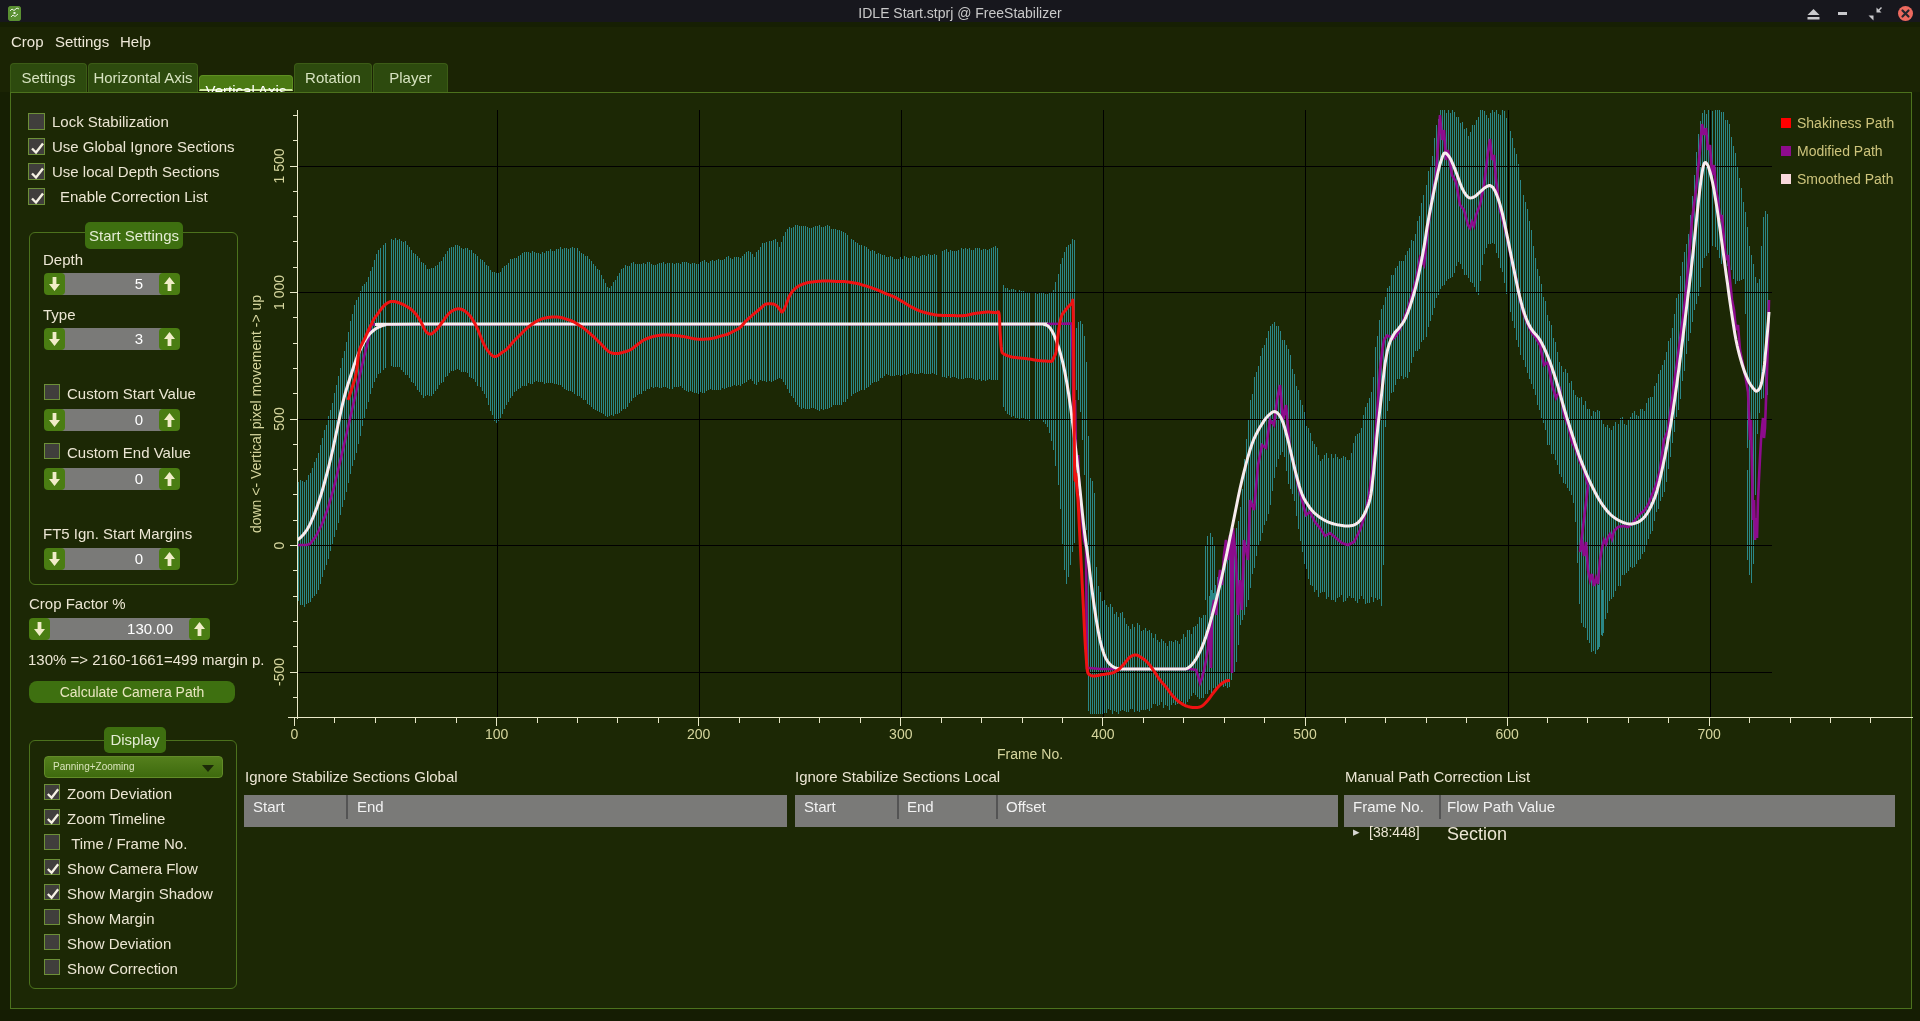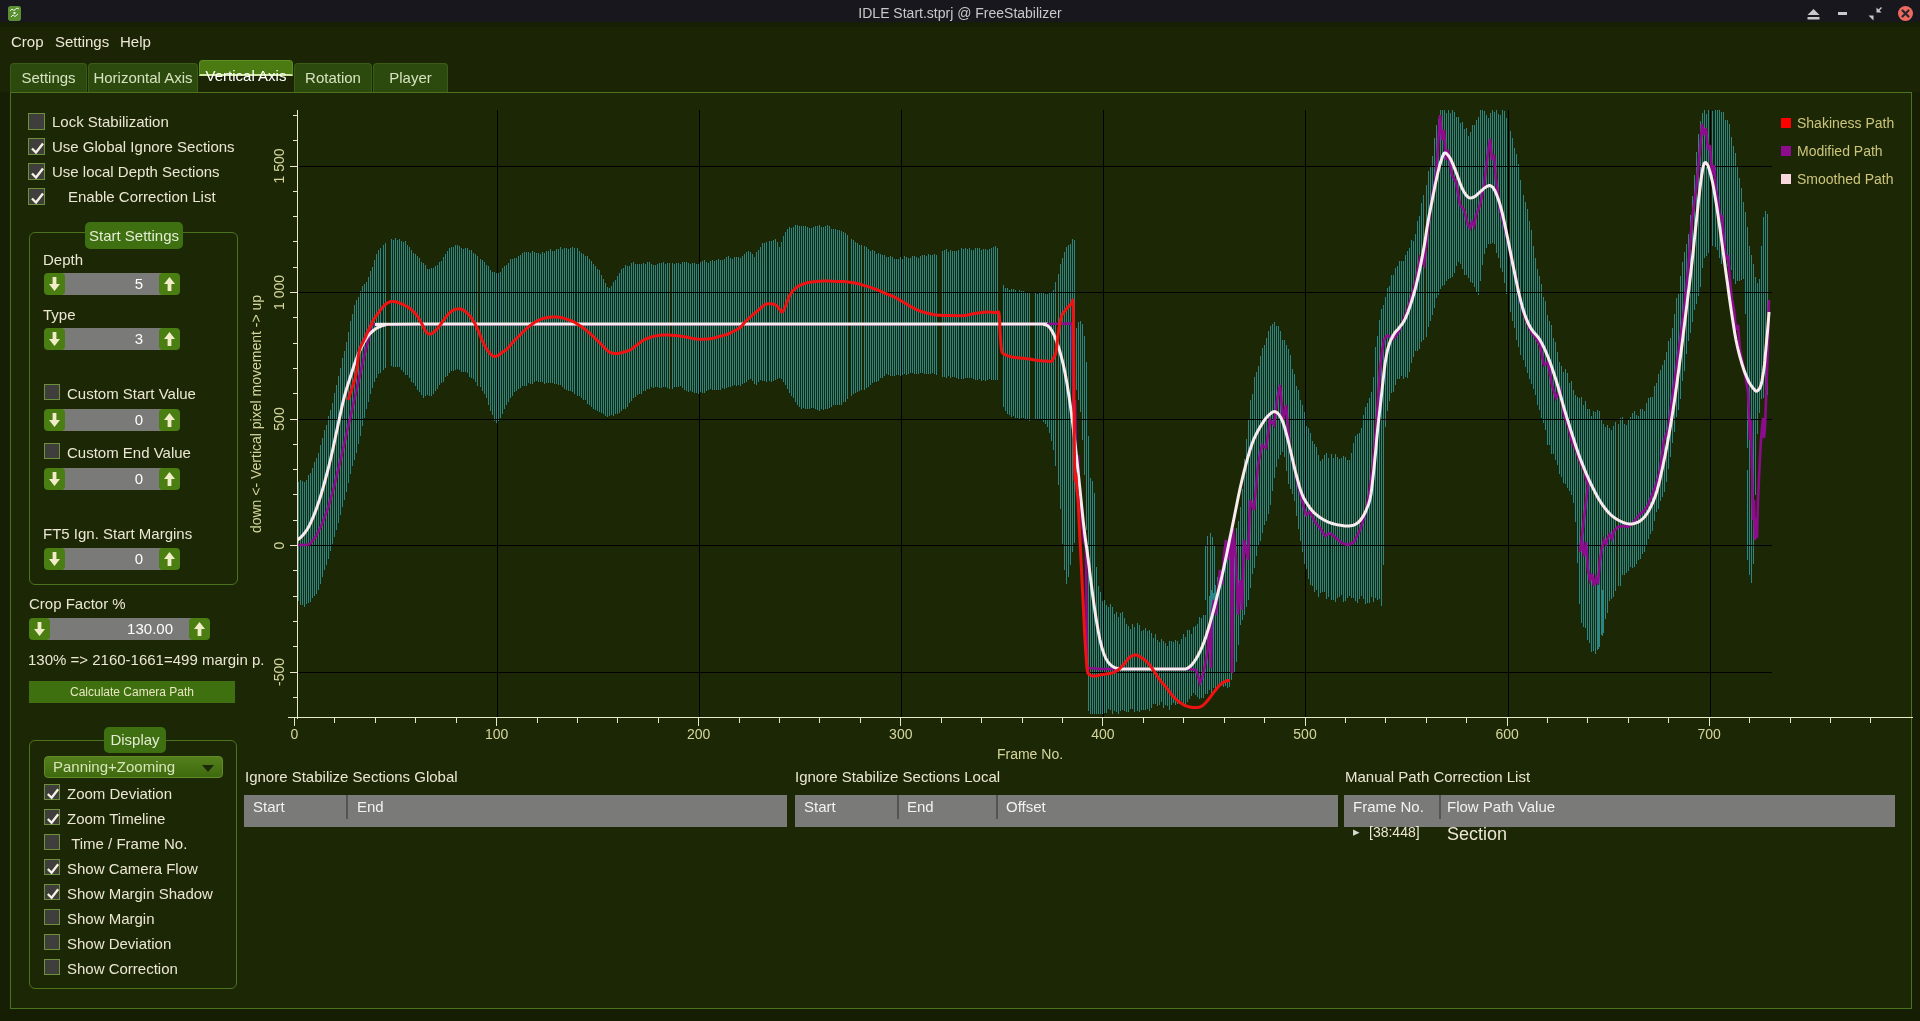--- a/index.html
+++ b/index.html
@@ -7,40 +7,40 @@
 #titlebar .title { position:absolute; left:0; right:0; top:5px; text-align:center;
   color:#c9c9c9; font-size:14px; }
 #appicon { position:absolute; left:8px; top:6px; width:13px; height:15px; border-radius:3px;
   background:#5a9032; }
 #menubar { position:absolute; left:0; top:27px; width:1920px; height:30px; background:#1b2404; }
 .menuitem { position:absolute; top:6px; color:#eee8d8; font-size:15px; }
 #tabstrip { position:absolute; left:0; top:57px; width:1920px; height:35px; background:#1b2404; }
 .tab { position:absolute; top:6px; height:30px; background:#2d4a0e; border:1px solid #3c5c16;
   border-bottom:none; border-radius:4px 4px 0 0; color:#d7e3c0; font-size:15px;
   text-align:center; line-height:28px; }
-.tab.sel { top:3px; height:16px; background:#4b7a13; color:#ffffff;
+.tab.sel { top:18px; height:16px; background:#4b7a13; color:#ffffff;
   border:1px solid #5e8f22; border-bottom:2px solid #cfe8a0; border-radius:4px 4px 0 0; }
 #panel { position:absolute; left:10px; top:92px; width:1902px; height:917px;
   background:#1c2805; border:1px solid #4c721d; }
 .cb { position:absolute; width:17px; height:17px; background:#403e3c; border:1px solid #6d9038; }
 .cb.small { width:16px; height:16px; }
 .cb svg { position:absolute; left:0px; top:1px; }
 .lbl { position:absolute; color:#ece6d4; font-size:15px; white-space:nowrap; }
 .groupbox { position:absolute; border:1px solid #4c721d; border-radius:6px; }
 .chip { position:absolute; background:#3e6f10; border-radius:5px; color:#e4ecd4;
   font-size:15px; text-align:center; }
 .spin { position:absolute; height:22px; }
 .spin .btn { position:absolute; top:0; width:21px; height:22px; background:#4a7d12;
   border-radius:4px; }
 .spin .val { position:absolute; top:0; height:22px; background:#7a7a78; color:#ffffff;
   font-size:15px; text-align:right; }
-#calcbtn { position:absolute; background:#3e7010; border-radius:0; color:#e9e6c0;
-  font-size:12px; text-align:center; }
+#calcbtn { position:absolute; background:#3e7010; border-radius:8px; color:#e9e6c0;
+  font-size:14px; text-align:center; }
 #dropdown { position:absolute; background:linear-gradient(#547f1c,#3e6a0e);
-  border:1px solid #628b28; border-radius:4px; color:#d9e4ba; font-size:15px; }
+  border:1px solid #628b28; border-radius:4px; color:#d9e4ba; font-size:10px; }
 .th { position:absolute; height:32px; background:#7a7a78; color:#f2f2f2; font-size:15px; }
 .th span { position:absolute; top:3px; }
 .thdiv { position:absolute; top:0; width:2px; height:24px; background:#545454; }
 #bottomstrip { position:absolute; left:0; top:1010px; width:1920px; height:11px; background:#151d03; }
 </style></head><body>
 <div id="titlebar">
     <div class="title">IDLE Start.stprj @ FreeStabilizer</div>
   </div>
 
 <svg id="appicon" viewBox="0 0 13 15">
@@ -89,21 +89,21 @@
     <svg width="17" height="17" viewBox="0 0 17 17">
       <path d="M3 8.5 L7 12.5 L14 3.5" stroke="#f6f2e4" stroke-width="2.4" fill="none"></path>
     </svg>
   </div>
 <div class="lbl" style="left:52px;top:163.0px">Use local Depth Sections</div>
 <div class="cb" style="left:28px;top:187.5px">
     <svg width="17" height="17" viewBox="0 0 17 17">
       <path d="M3 8.5 L7 12.5 L14 3.5" stroke="#f6f2e4" stroke-width="2.4" fill="none"></path>
     </svg>
   </div>
-<div class="lbl" style="left:68px;top:188.0px">Enable Correction List</div>
+<div class="lbl" style="left:60px;top:188.0px">Enable Correction List</div>
 <div class="groupbox" style="left:29px;top:232px;width:209px;height:353px"></div>
 <div class="chip" style="left:85px;top:222px;width:98px;height:27px;line-height:27px">Start Settings</div>
 <div class="lbl" style="left:43px;top:251px">Depth</div>
 <div class="spin" style="left:44px;top:273px;width:179px">
     <div class="val" style="left:17px;width:102px;padding-right:20px;line-height:22px">5</div>
     <div class="btn" style="left:0px"></div>
     <div class="btn" style="left:115px"></div>
     <svg style="position:absolute;left:4px;top:4px" width="13" height="14" viewBox="0 0 13 14">
       <path d="M4.6 0 L8.4 0 L8.4 7 L12 7 L6.5 14 L1 7 L4.6 7 Z" fill="#f1edc8"></path>
     </svg>

